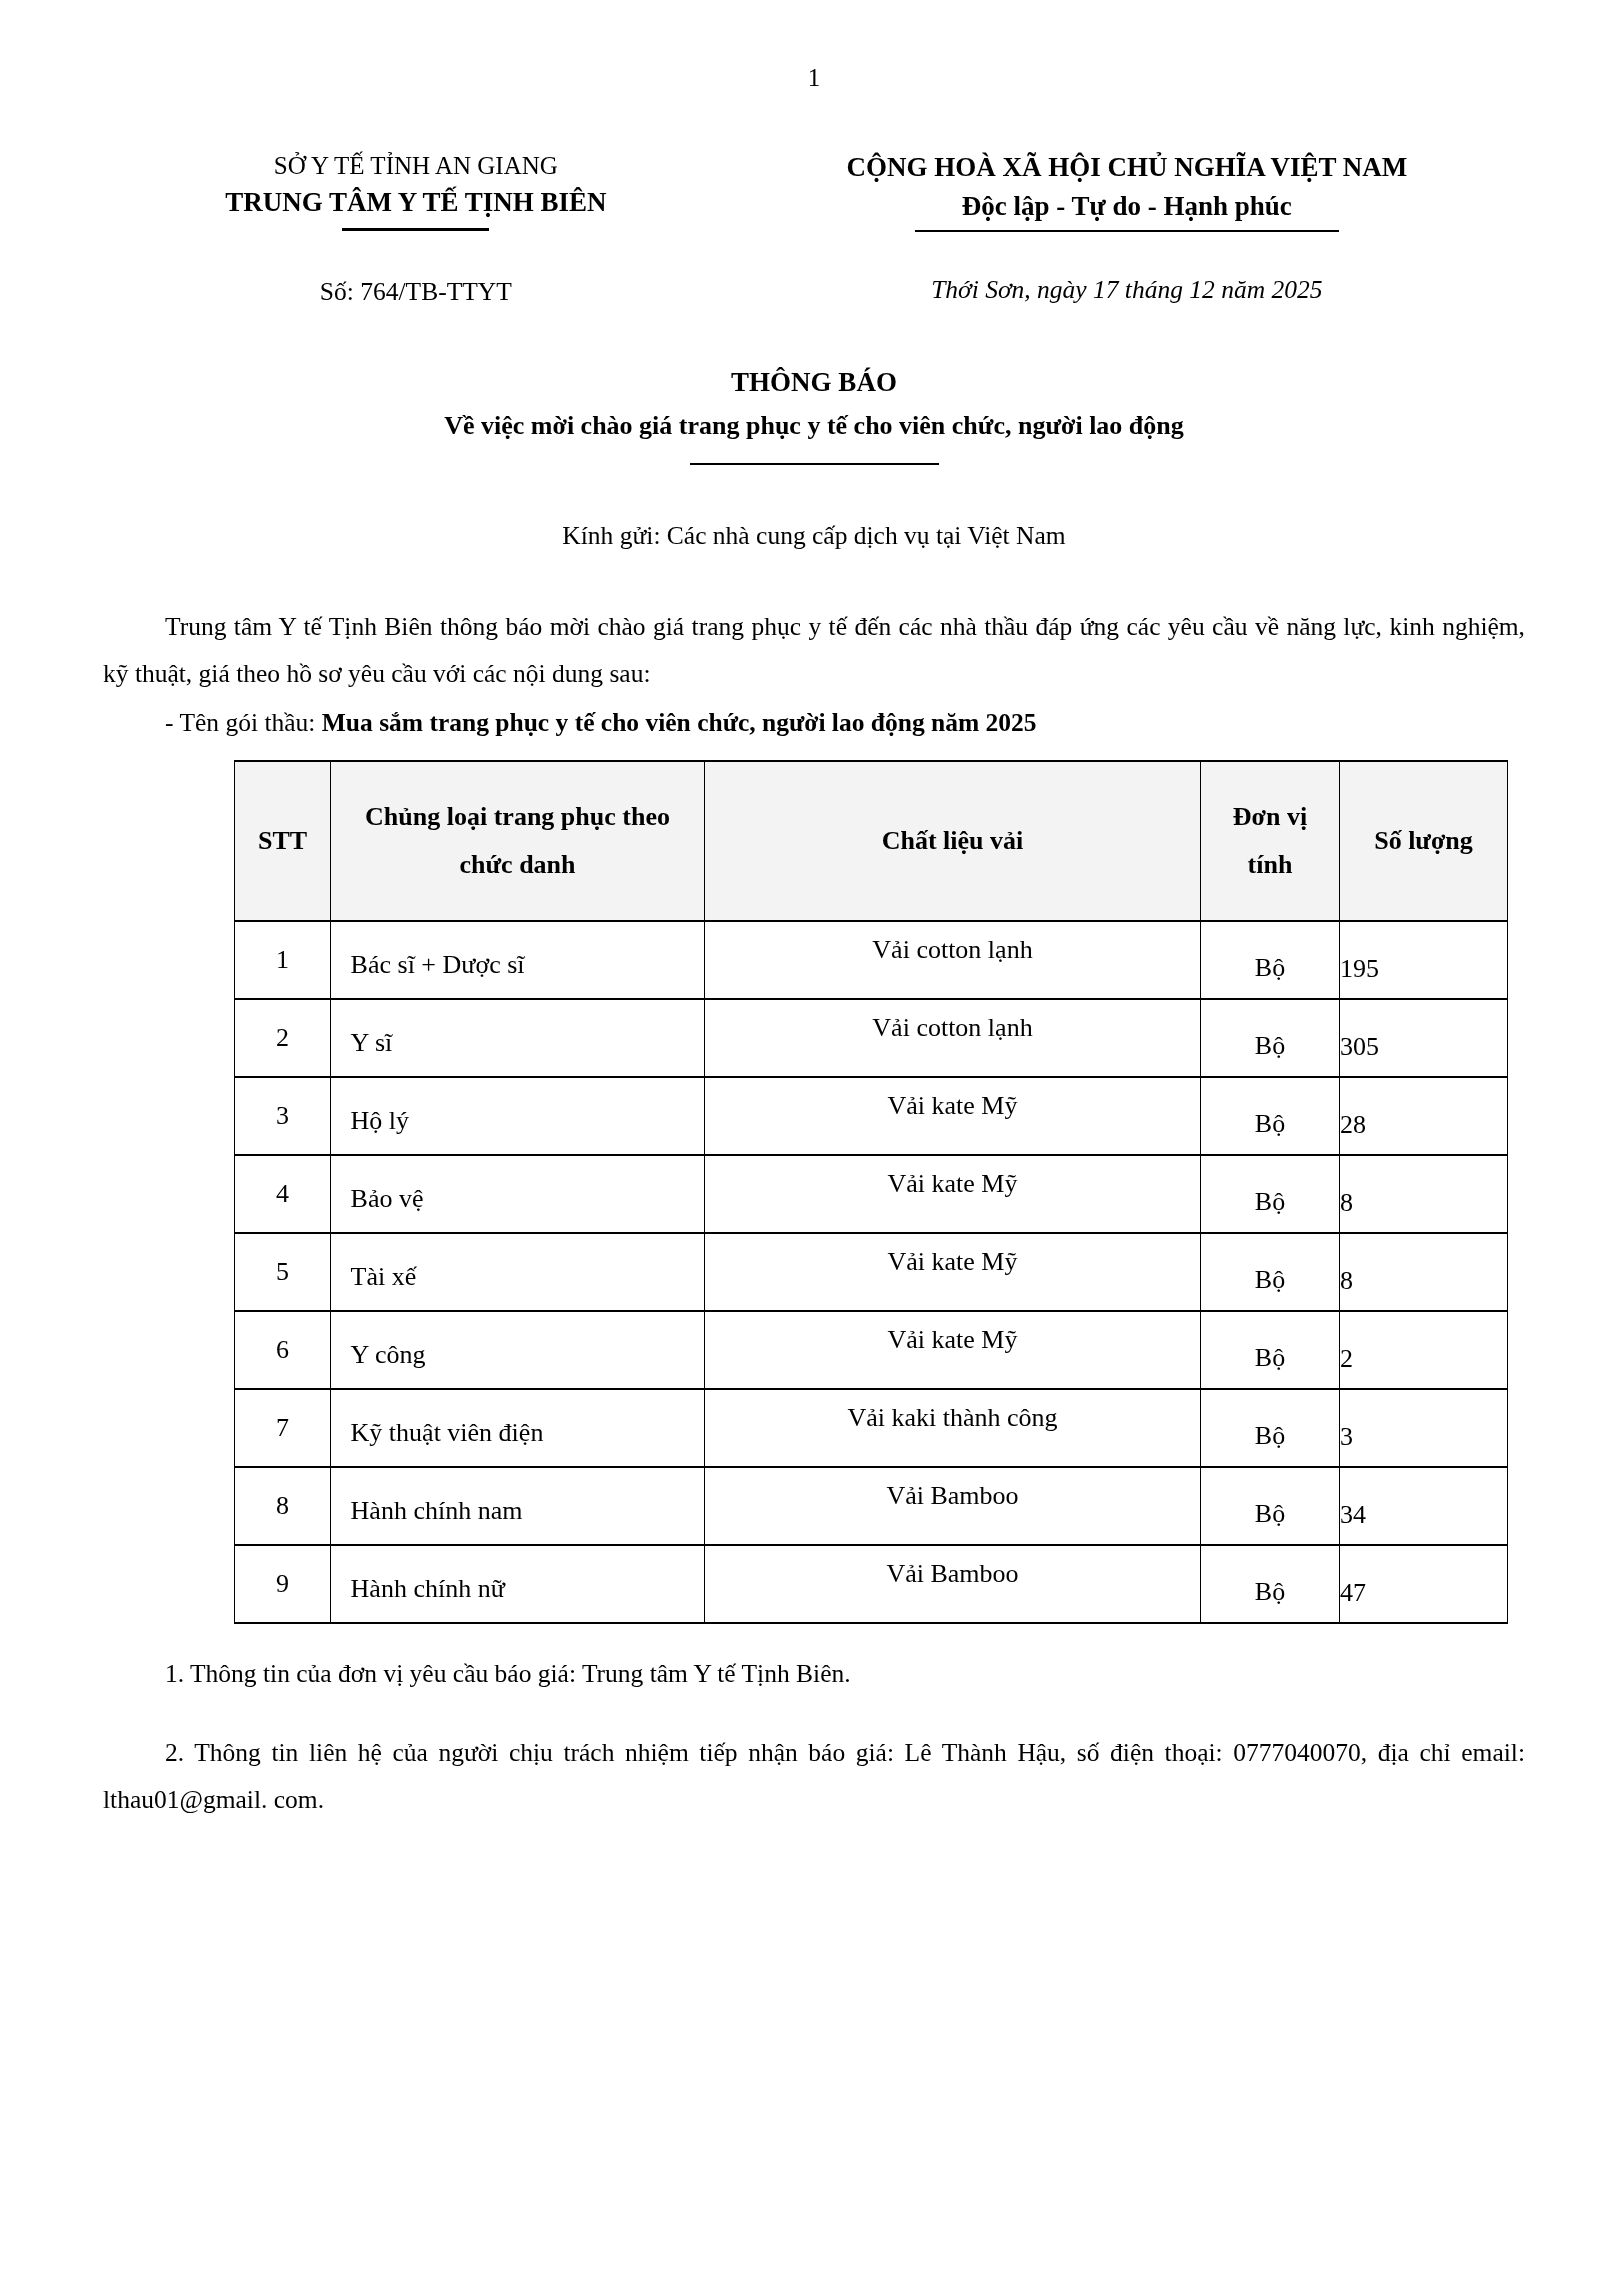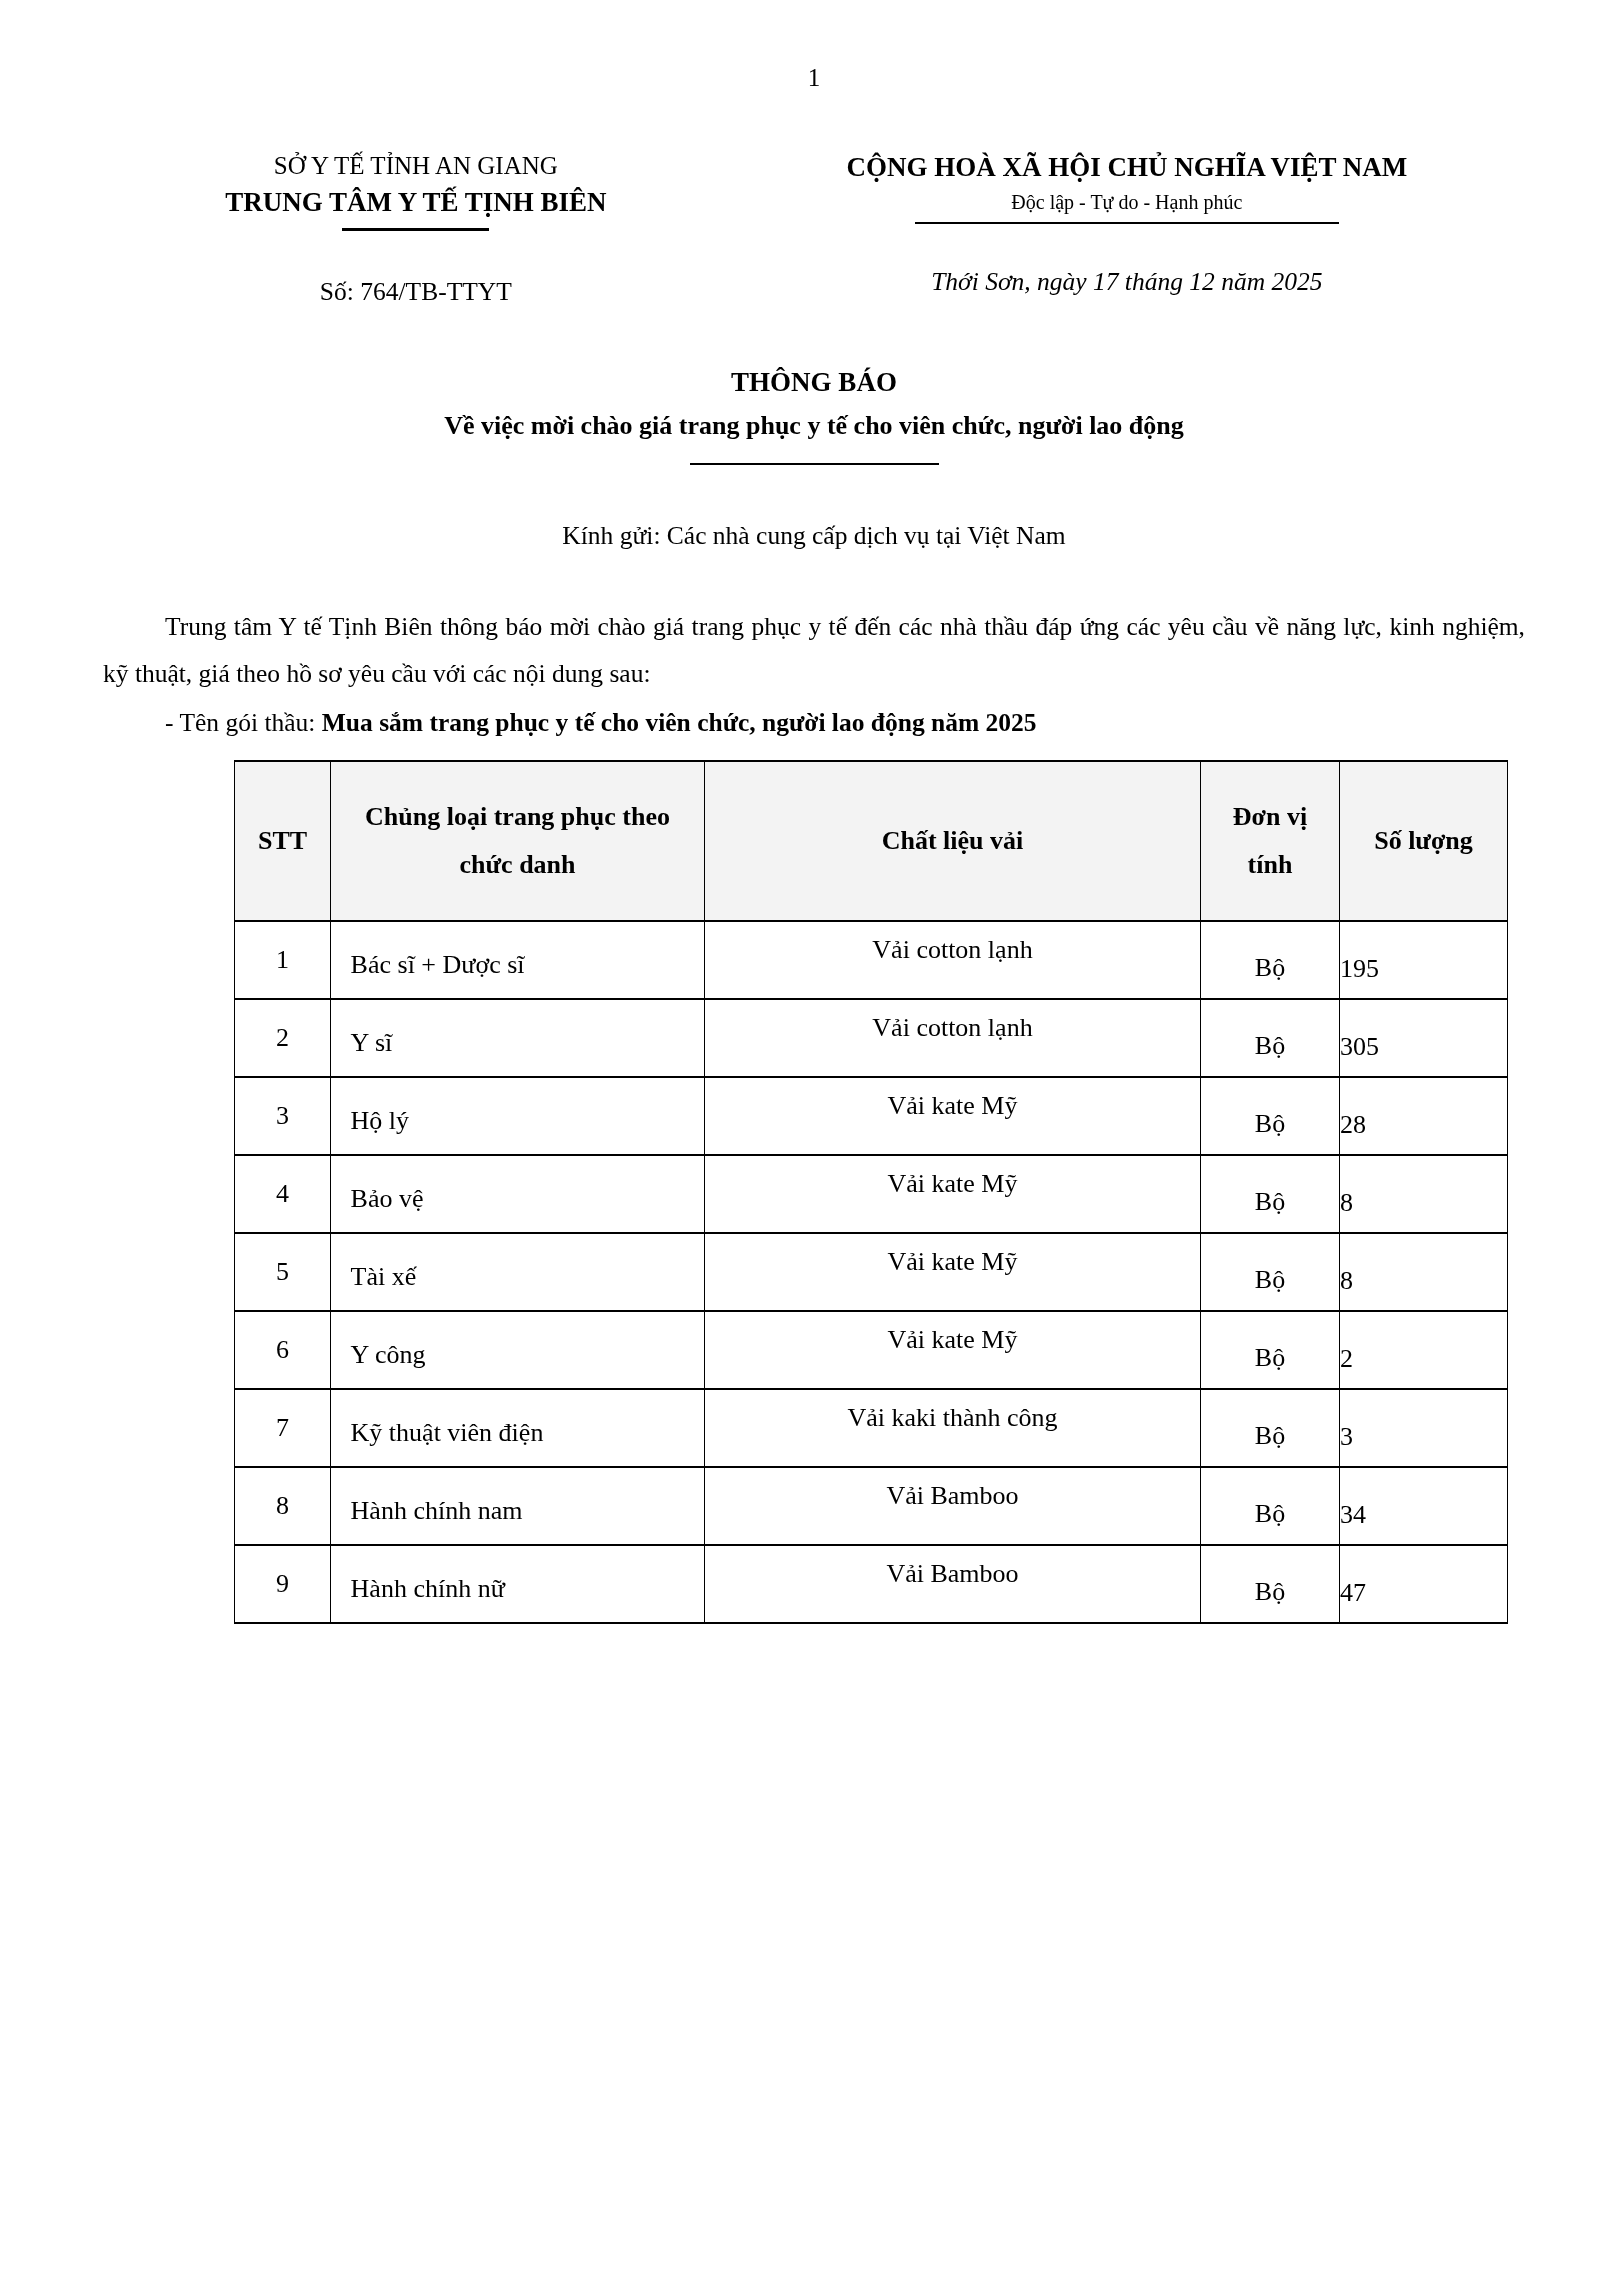--- a/index.html
+++ b/index.html
@@ -17,21 +17,21 @@
   .content { padding: 64px 98px 0 103px; }
 
   .page-number { text-align: center; font-size: 25px; }
 
   .header-row { display: flex; margin-top: 60px; }
   .header-left { width: 44%; text-align: center; }
   .header-right { width: 56%; text-align: center; }
   .org-line1 { font-size: 25px; }
   .org-line2 { font-size: 27px; font-weight: bold; margin-top: 6.5px; }
   .nation-line1 { font-size: 27px; font-weight: bold; }
-  .nation-line2 { font-size: 20px; font-weight: normal; margin-top: 7.9px; }
+  .nation-line2 { font-size: 27px; font-weight: bold; margin-top: 7.9px; }
   .u-short { width: 147px; height: 2.6px; background: #000; margin: 10.5px auto 0; }
   .u-long  { width: 424px; height: 2.6px; background: #000; margin: 7.9px auto 0; }
   .doc-number { margin-top: 46px; font-size: 25.5px; }
   .date-line  { margin-top: 43px; font-size: 25.5px; font-style: italic; }
 
   .title-block { margin-top: 60px; text-align: center; }
   .title-main { font-size: 27px; font-weight: bold; }
   .title-sub  { font-size: 26px; font-weight: bold; margin-top: 13px; }
   .title-rule { width: 249px; height: 2.6px; background: #000; margin: 22px auto 0; }
 
@@ -193,16 +193,20 @@
         <tr>
           <td class="cell-stt">9</td>
           <td class="cell-name">Hành chính nữ</td>
           <td class="cell-fabric">Vải Bamboo</td>
           <td class="cell-unit">Bộ</td>
           <td class="cell-qty">47</td>
         </tr>
       </tbody>
     </table>
 
+    <div class="notes">
+      <p class="note">1. Thông tin của đơn vị yêu cầu báo giá: Trung tâm Y tế Tịnh Biên.</p>
+      <p class="note">2. Thông tin liên hệ của người chịu trách nhiệm tiếp nhận báo giá: Lê Thành Hậu, số điện thoại: 0777040070, địa chỉ email: lthau01@gmail. com.</p>
+    </div>
 
   </div>
 </div>
 
 
 </body></html>

